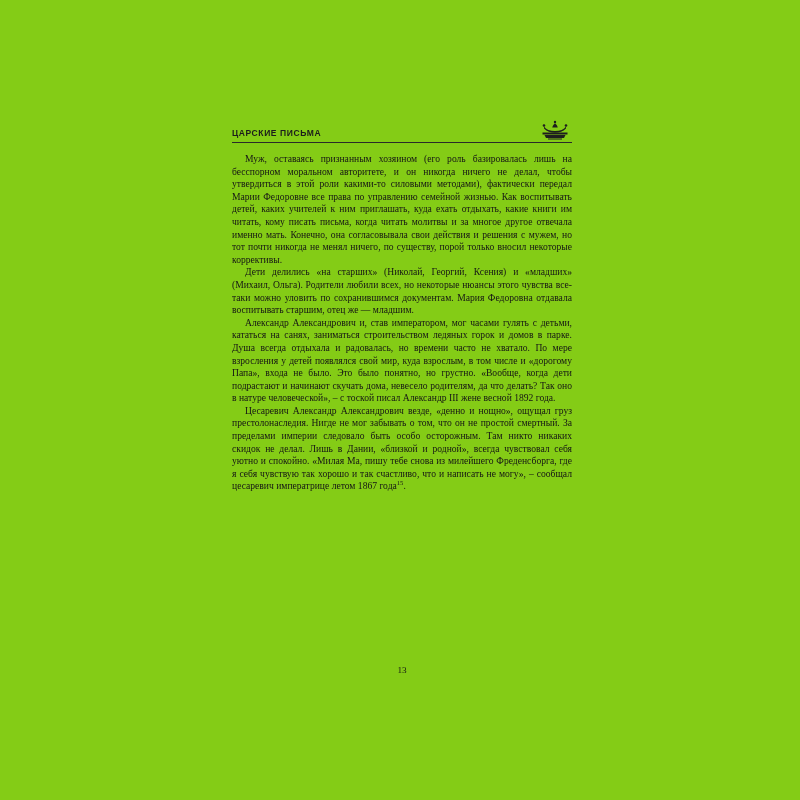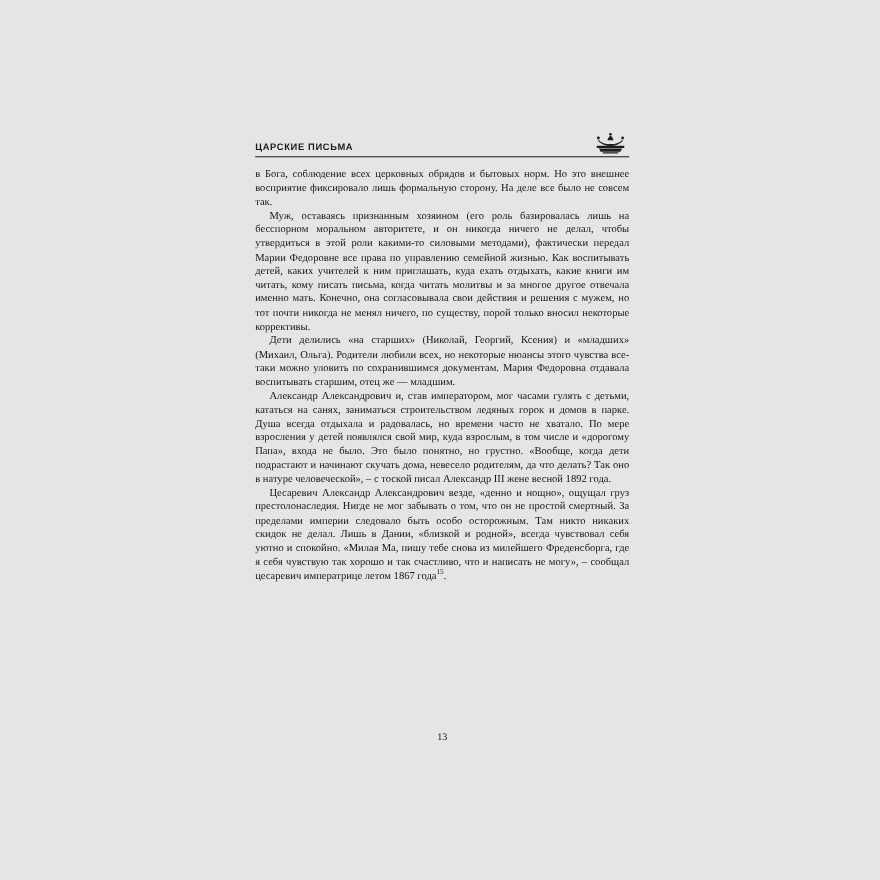--- a/index.html
+++ b/index.html
@@ -12,21 +12,21 @@
     background: #ffffff;
     font-family: "Liberation Serif", serif;
     overflow: hidden;
   }
   .page {
     position: absolute;
     left: 0;
     top: 0;
     width: 800px;
     height: 800px;
-    background: #e5e5e5;
+    background: #84cc16;
   }
   .page-inner {
     position: absolute;
     left: 232px;
     top: 120px;
     width: 340px;
     height: 560px;
   }
   .running-head {
     position: relative;
@@ -101,21 +101,20 @@
             <path d="M12 13 C16 19 24 22 34 22 C44 22 52 19 56 13 L56 17 C50 23 43 25.5 34 25.5 C25 25.5 18 23 12 17 Z"></path>
             <path d="M9 25 L59 25 L59 29 L9 29 Z"></path>
             <path d="M13 30 L55 30 L52 36 L16 36 Z"></path>
             <path d="M20 37 L48 37 L48 39 L20 39 Z"></path>
           </g>
         </svg>
       </div>
     </div>
 
     <div class="body-text">
-      <p class="no-indent">в Бога, соблюдение всех церковных обрядов и бытовых норм. Но это внешнее восприятие фиксировало лишь формальную сторону. На деле все было не совсем так.</p>
       <p>Муж, оставаясь признанным хозяином (его роль базировалась лишь на бесспорном моральном авторитете, и он никогда ничего не делал, чтобы утвердиться в этой роли какими-то силовыми методами), фактически передал Марии Федоровне все права по управлению семейной жизнью. Как воспитывать детей, каких учителей к ним приглашать, куда ехать отдыхать, какие книги им читать, кому писать письма, когда читать молитвы и за многое другое отвечала именно мать. Конечно, она согласовывала свои действия и решения с мужем, но тот почти никогда не менял ничего, по существу, порой только вносил некоторые коррективы.</p>
       <p>Дети делились «на старших» (Николай, Георгий, Ксения) и «младших» (Михаил, Ольга). Родители любили всех, но некоторые нюансы этого чувства все-таки можно уловить по сохранившимся документам. Мария Федоровна отдавала воспитывать старшим, отец же — младшим.</p>
       <p>Александр Александрович и, став императором, мог часами гулять с детьми, кататься на санях, заниматься строительством ледяных горок и домов в парке. Душа всегда отдыхала и радовалась, но времени часто не хватало. По мере взросления у детей появлялся свой мир, куда взрослым, в том числе и «дорогому Папа», входа не было. Это было понятно, но грустно. «Вообще, когда дети подрастают и начинают скучать дома, невесело родителям, да что делать? Так оно в натуре человеческой», – с тоской писал Александр III жене весной 1892 года.</p>
       <p><span>Цесаревич Александр Александрович везде, «денно и нощно», ощущал груз престолонаследия. Нигде не мог забывать о том, что он не простой смертный. За пределами империи следовало быть особо осторожным. Там никто никаких скидок не делал. Лишь в Дании, «близкой и родной», всегда чувствовал себя уютно и спокойно. «Милая Ма, пишу тебе снова из милейшего Фреденсборга, где я себя чувствую так хорошо и так счастливо, что и написать не могу», – сообщал цесаревич императрице летом 1867 года</span><span class="footnote-ref">15</span><span>.</span></p>
     </div>
 
     <div class="folio">13</div>
   </div>
 </div>
 

